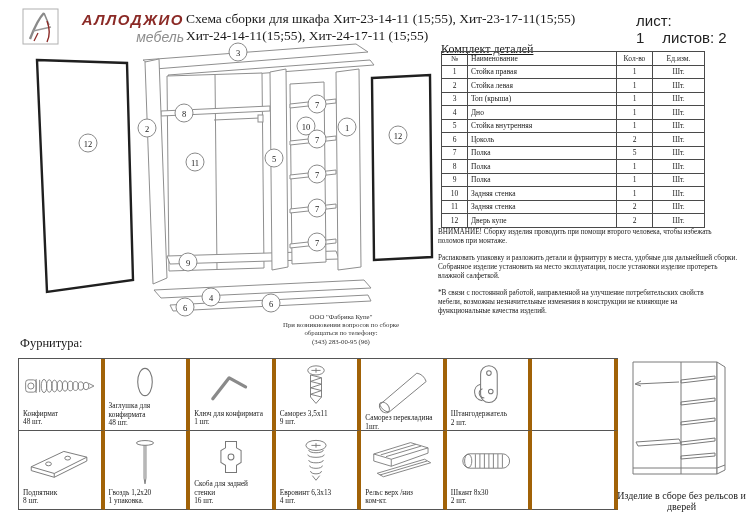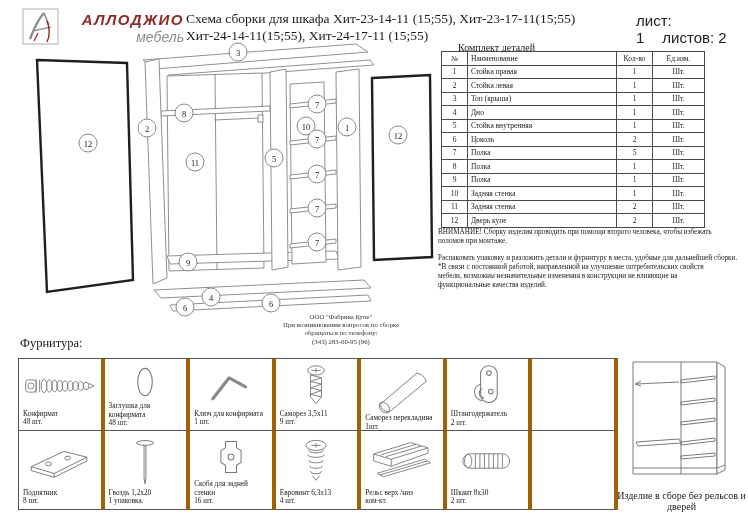--- a/index.html
+++ b/index.html
@@ -20,21 +20,21 @@
   
   .diagram{position:absolute;left:18px;top:12px;width:416px;height:322px;}
   .diagram svg{position:absolute;left:0;top:0;}
   .callout{position:absolute;width:17px;height:17px;border:1px solid #8a8a8a;border-radius:50%;
            background:#fff;font-size:8.5px;display:flex;align-items:center;justify-content:center;
            transform:translate(-50%,-50%);z-index:3;}
   .manufacturer{position:absolute;left:266px;top:313px;width:150px;text-align:center;
                 font-size:6.8px;line-height:8.2px;color:#333;z-index:4;}
 
   
-  .parts-caption{position:absolute;left:458px;top:42px;font-size:10px;}
+  .parts-caption{position:absolute;left:441px;top:42px;font-size:12px;text-decoration:underline;}
   .parts-wrap{position:absolute;left:441px;top:51px;}
   table.parts{border-collapse:collapse;table-layout:fixed;width:263px;font-size:7.5px;}
   table.parts th,table.parts td{border:1px solid #4a4a4a;padding:1px 3px;height:10.5px;
         text-align:center;font-weight:normal;overflow:hidden;white-space:nowrap;}
   table.parts th:nth-child(2),table.parts td:nth-child(2){text-align:left;}
 
   
   .notes{position:absolute;left:438px;top:228px;width:306px;font-size:7.2px;line-height:9px;}
   .notes p{margin:0 15px 8px 0;}
   .notes p.tight{margin:0;}
@@ -241,20 +241,21 @@
             <td>2</td>
             <td>Шт.</td>
           </tr>
         </tbody>
     </table>
   </div>
 
   <div class="notes">
     <p>ВНИМАНИЕ! Сборку изделия проводить при помощи второго человека, чтобы избежать поломов при монтаже.</p>
     <p class="tight">Распаковать упаковку и разложить детали и фурнитуру в места, удобные для дальнейшей сборки.</p>
+    <p>Собранное изделие установить на место эксплуатации, после установки изделие протереть влажной салфеткой.</p>
     <p>*В связи с постоянной работой, направленной на улучшение потребительских свойств мебели, возможны незначительные изменения в конструкции не влияющие на функциональные качества изделий.</p>
   </div>
 
   <div class="hw-heading">Фурнитура:</div>
   <div class="hw-grid">
 
     <div class="hw-cell">
       <div class="hw-pic">
         <svg width="78" height="26" viewBox="0 0 84 28" fill="none" stroke="#777" stroke-width="1">
           <rect x="3" y="7" width="12" height="14" rx="3"></rect>

